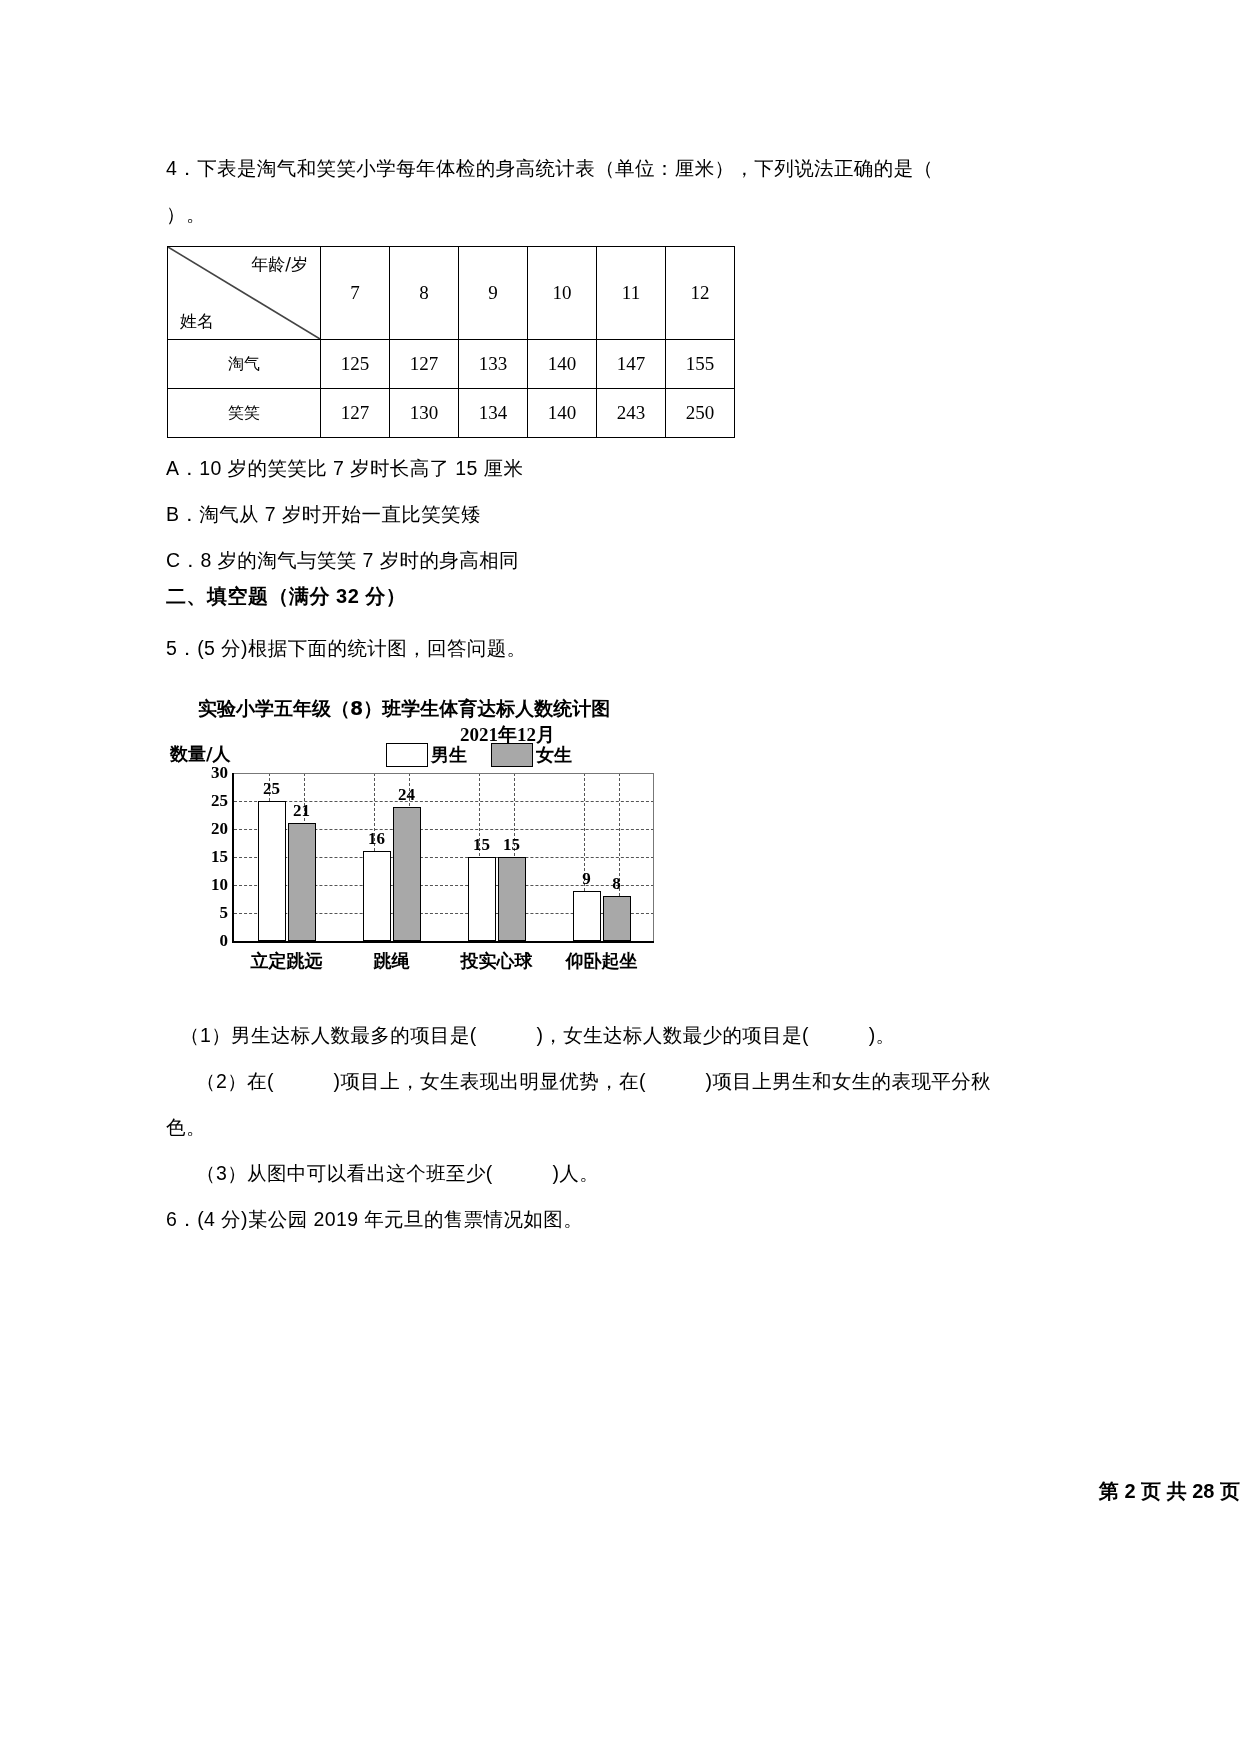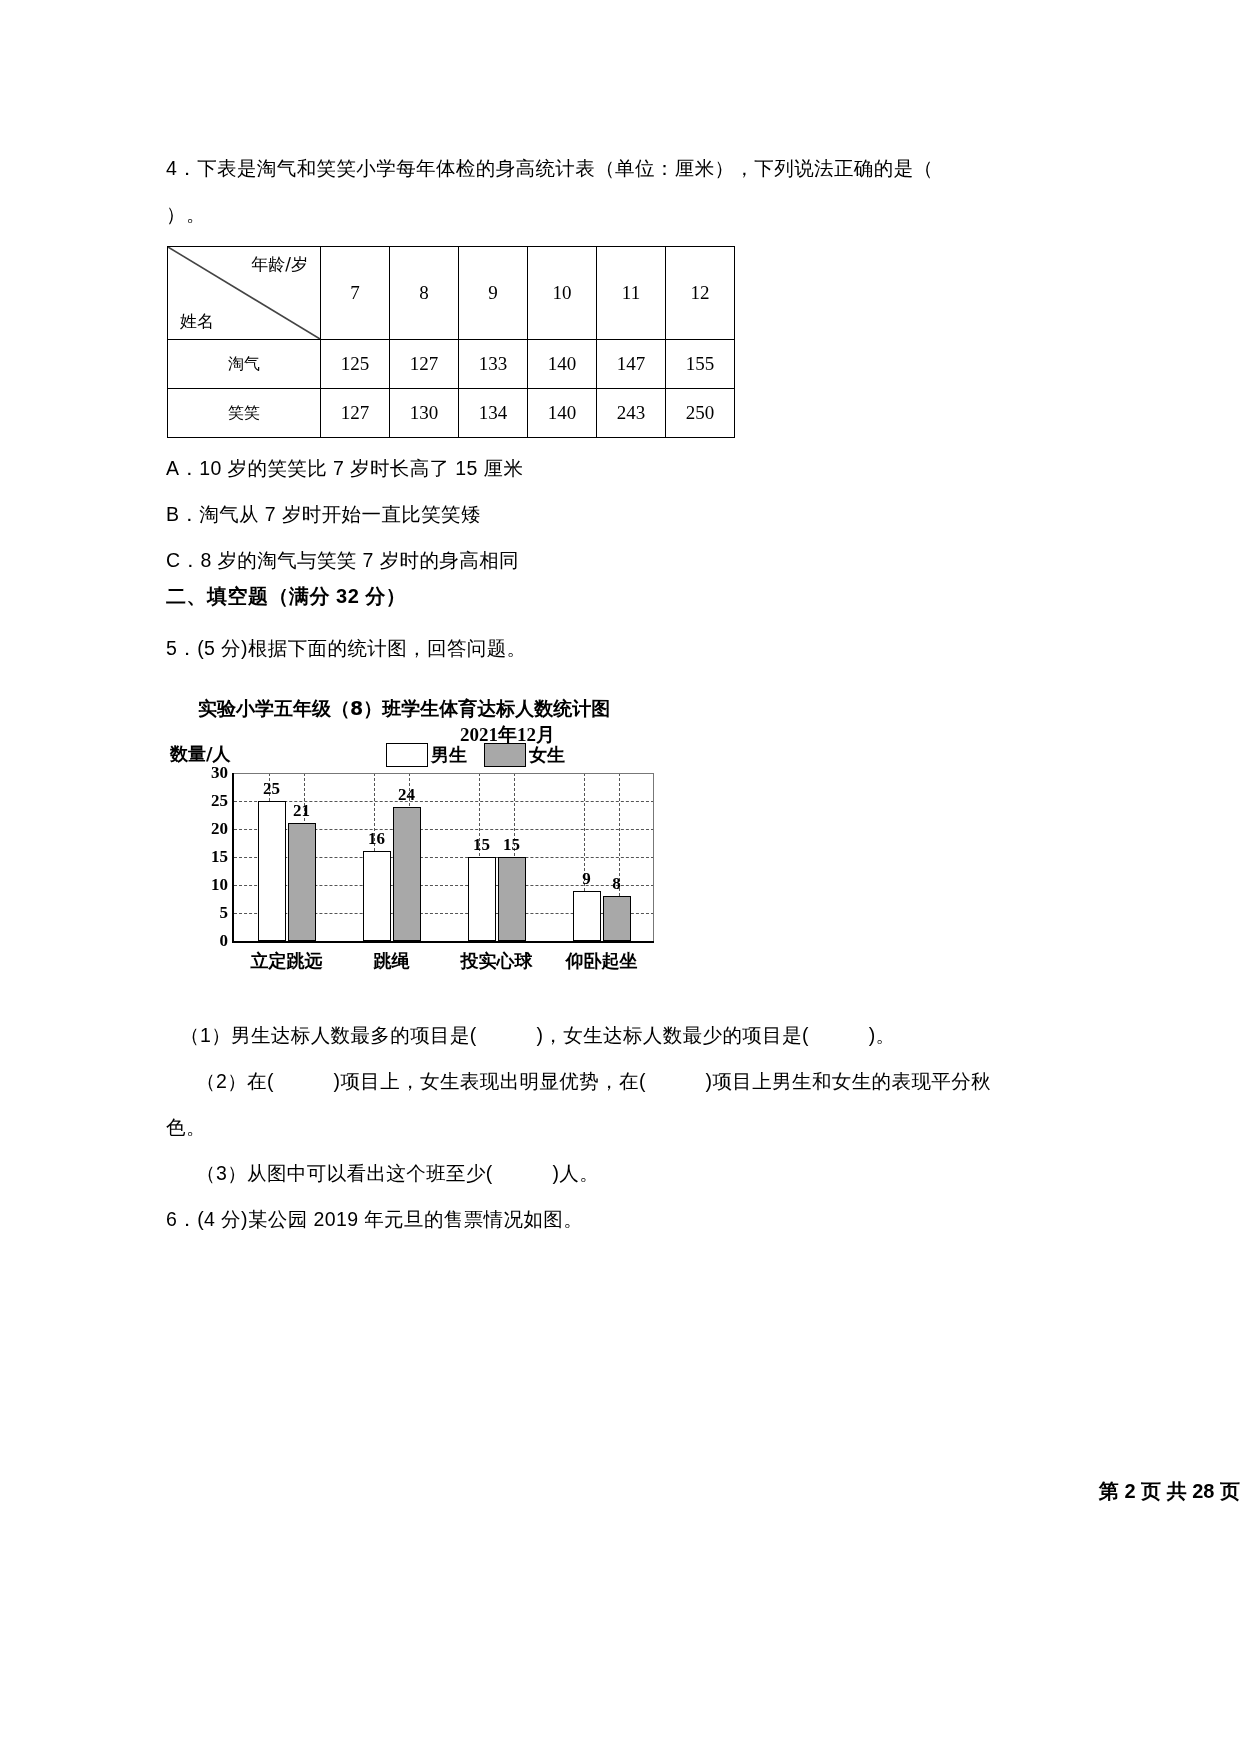--- a/index.html
+++ b/index.html
@@ -88,21 +88,21 @@
     font-family:"Liberation Serif", serif;
     font-size:19px; font-weight:bold; white-space:nowrap;
   }
   #y-axis-label {
     position:absolute; left:0px; top:46px;
     font-family:"DejaVu Sans", sans-serif;
     font-size:18px; font-weight:bold; white-space:nowrap;
   }
   .legend {
     position:absolute; top:47px; left:216px;
-    display:flex; align-items:flex-end; gap:17px;
+    display:flex; align-items:flex-end; gap:24px;
     font-family:"DejaVu Sans", sans-serif; font-size:18px; font-weight:bold;
   }
   .legend .item { display:flex; align-items:center; gap:3px; }
   .legend .swatch { width:40px; height:22px; border:1.6px solid #000; display:inline-block; }
   .legend .swatch.boy { background:#ffffff; }
   .legend .swatch.girl { background:#a8a8a8; }
 
   #plot {
     position:absolute; left:62px; top:77px;
     width:420px; height:168px;

